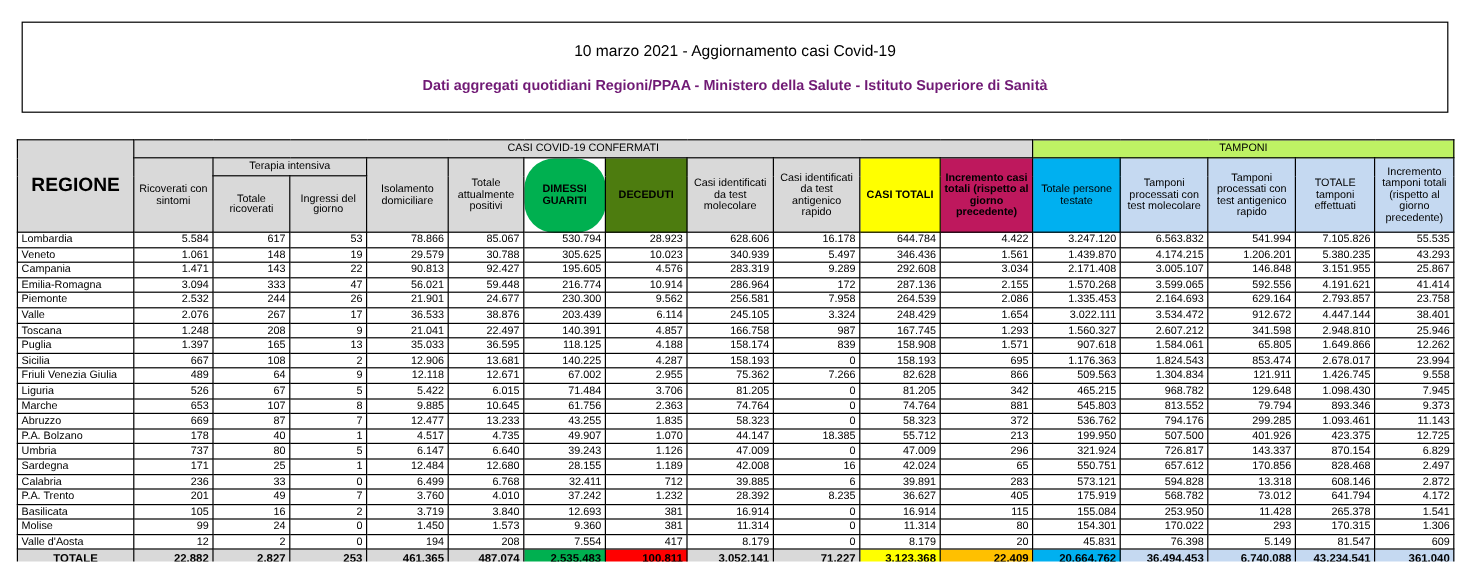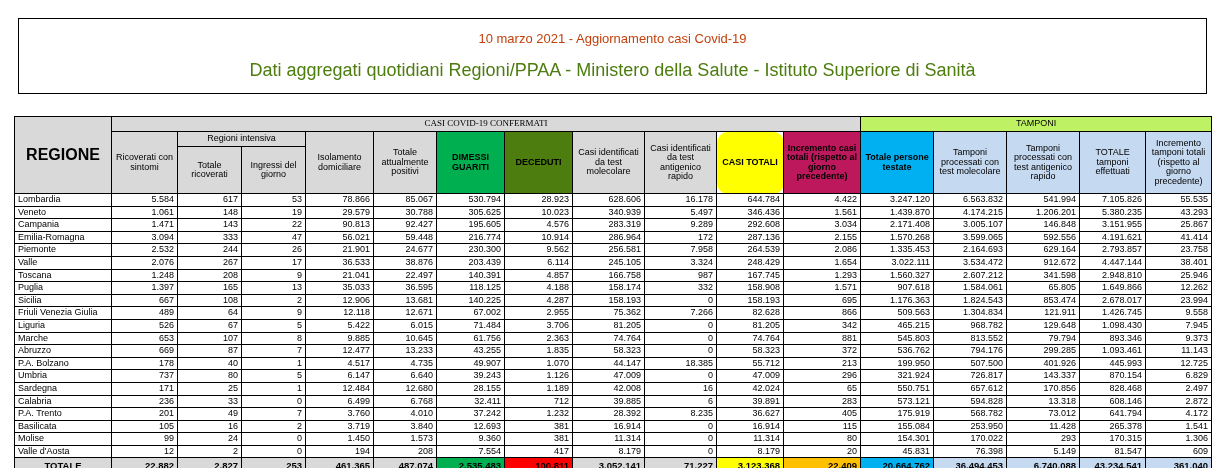--- a/index.html
+++ b/index.html
@@ -20,22 +20,22 @@
     margin: 18px 18px 0 18px;
     border: 1px solid #000;
     height: 76px;
     display: flex;
     flex-direction: column;
     align-items: center;
     justify-content: center;
     gap: 14px;
     background: #fff;
   }
-  .header-line1 { font-size: 13px; color: #c2410c; }
-  .header-line2 { font-size: 18px; color: #4d7c0f; }
+  .header-line1 { font-size: 13px; color: #000000; }
+  .header-line2 { font-size: 12px; color: #701a75; font-weight: bold; }
 
   
   .table-wrap {
     margin: 22px 14px 0 14px;
   }
   table.data {
     border-collapse: collapse;
     width: 1197px;
     table-layout: fixed;
   }
@@ -48,41 +48,41 @@
     line-height: 1.05;
   }
   
   .hdr-top {
     text-align: center;
     font-weight: bold;
     font-size: 10px;
     height: 15px;
     background: #d9d9d9;
   }
-  .hdr-casi { background: #d9d9d9; font-family: Liberation Serif, serif; }
+  .hdr-casi { background: #d9d9d9; }
   .hdr-tamponi { background: #bef264; }
   .hdr-mid {
     text-align: center;
     font-size: 9px;
     height: 15px;
     background: #d9d9d9;
   }
   .hdr-cell {
     text-align: center;
     vertical-align: middle;
     font-size: 8.5px;
     background: #d9d9d9;
     height: 62px;
   }
   .hdr-cell.regione { font-weight: bold; font-size: 16px; }
-  .hdr-cell.green { background: #00b050; font-weight: bold; color: #000; }
+  .hdr-cell.green { background: #00b050; font-weight: bold; color: #000; border-radius: 25px; }
   .hdr-cell.red { background: #4d7c0f; font-weight: bold; color: #000; }
-  .hdr-cell.yellow { background: #ffff00; font-weight: bold; border-radius: 11px; }
+  .hdr-cell.yellow { background: #ffff00; font-weight: bold; }
   .hdr-cell.orange { background: #be185d; font-weight: bold; }
-  .hdr-cell.cyan { background: #00b0f0; font-weight: bold; }
+  .hdr-cell.cyan { background: #00b0f0; font-weight: normal; }
   .hdr-cell.blue-l { background: #c5d9f1; }
 
   tbody td { height: 12.6px; }
   td.region-name { text-align: left; padding-left: 3px; font-size: 9px; margin-left: 46px; }
   td.num { text-align: right; padding-right: 4px; font-size: 9px; }
 
   tr.total td {
     font-weight: bold;
     background: #d9d9d9;
     height: 17px;
@@ -128,21 +128,21 @@
         <col style="width:66px">
       </colgroup>
       <thead>
         <tr>
           <th rowspan="3" class="hdr-cell regione">REGIONE</th>
           <th colspan="11" class="hdr-top hdr-casi">CASI COVID-19 CONFERMATI</th>
           <th colspan="5" class="hdr-top hdr-tamponi">TAMPONI</th>
         </tr>
         <tr>
           <th rowspan="2" class="hdr-cell">Ricoverati con sintomi</th>
-          <th colspan="2" class="hdr-mid">Regioni intensiva</th>
+          <th colspan="2" class="hdr-mid">Terapia intensiva</th>
           <th rowspan="2" class="hdr-cell">Isolamento domiciliare</th>
           <th rowspan="2" class="hdr-cell">Totale attualmente positivi</th>
           <th rowspan="2" class="hdr-cell green">DIMESSI GUARITI</th>
           <th rowspan="2" class="hdr-cell red">DECEDUTI</th>
           <th rowspan="2" class="hdr-cell">Casi identificati da test molecolare</th>
           <th rowspan="2" class="hdr-cell">Casi identificati da test antigenico rapido</th>
           <th rowspan="2" class="hdr-cell yellow">CASI TOTALI</th>
           <th rowspan="2" class="hdr-cell orange">Incremento casi totali (rispetto al giorno precedente)</th>
           <th rowspan="2" class="hdr-cell cyan">Totale persone testate</th>
           <th rowspan="2" class="hdr-cell blue-l">Tamponi processati con test molecolare</th>
@@ -292,21 +292,21 @@
           <tr>
             <td class="region-name">Puglia</td>
             <td class="num">1.397</td>
             <td class="num">165</td>
             <td class="num">13</td>
             <td class="num">35.033</td>
             <td class="num">36.595</td>
             <td class="num">118.125</td>
             <td class="num">4.188</td>
             <td class="num">158.174</td>
-            <td class="num">332</td>
+            <td class="num">839</td>
             <td class="num">158.908</td>
             <td class="num">1.571</td>
             <td class="num">907.618</td>
             <td class="num">1.584.061</td>
             <td class="num">65.805</td>
             <td class="num">1.649.866</td>
             <td class="num">12.262</td>
           </tr>
           <tr>
             <td class="region-name">Sicilia</td>
@@ -412,21 +412,21 @@
             <td class="num">4.735</td>
             <td class="num">49.907</td>
             <td class="num">1.070</td>
             <td class="num">44.147</td>
             <td class="num">18.385</td>
             <td class="num">55.712</td>
             <td class="num">213</td>
             <td class="num">199.950</td>
             <td class="num">507.500</td>
             <td class="num">401.926</td>
-            <td class="num">445.993</td>
+            <td class="num">423.375</td>
             <td class="num">12.725</td>
           </tr>
           <tr>
             <td class="region-name">Umbria</td>
             <td class="num">737</td>
             <td class="num">80</td>
             <td class="num">5</td>
             <td class="num">6.147</td>
             <td class="num">6.640</td>
             <td class="num">39.243</td>

